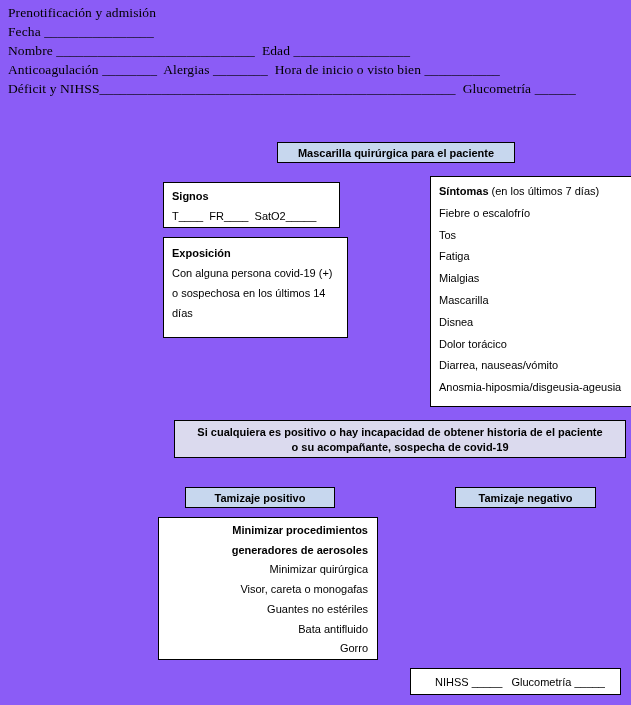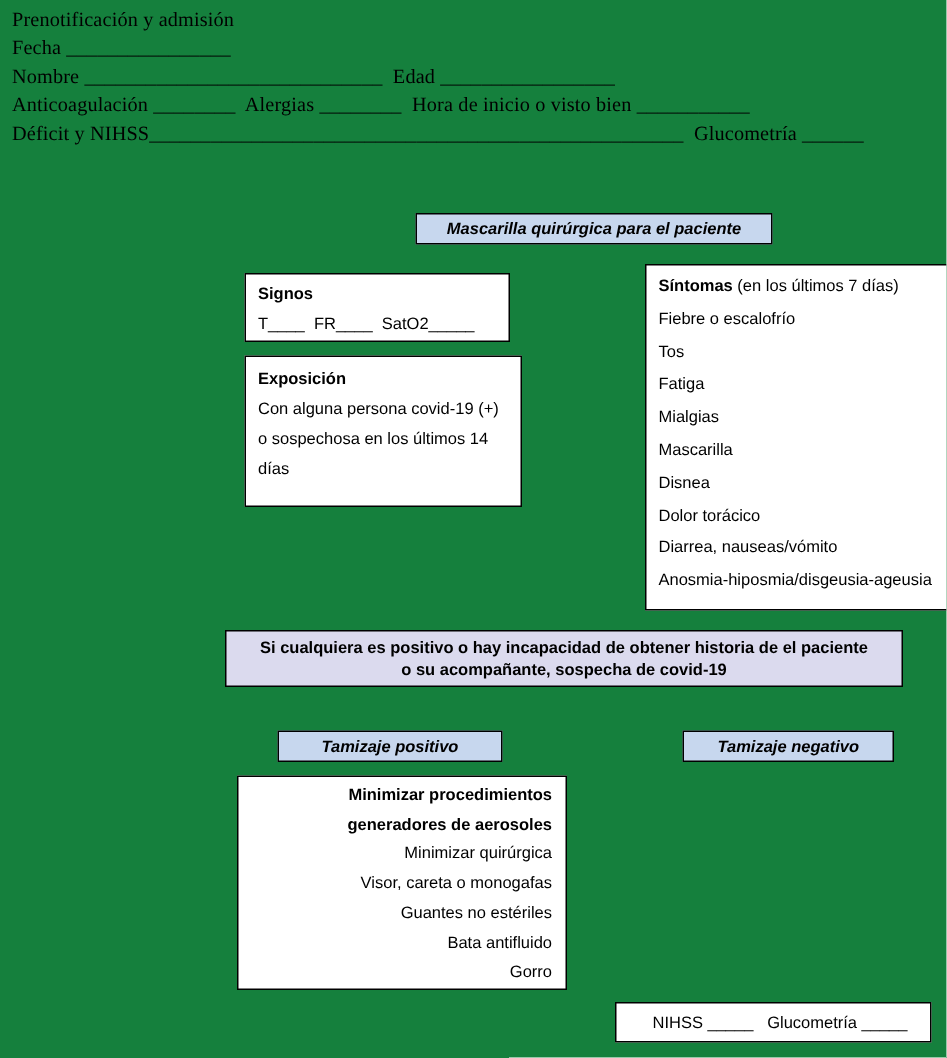--- a/index.html
+++ b/index.html
@@ -1,37 +1,37 @@
 <!DOCTYPE html>
 <html><head>
 <meta charset="utf-8">
 <style>
   html,body{margin:0;padding:0;background:#fff;}
-  .page{position:relative;width:631px;height:705px;background:#15803d;overflow:hidden;
+  .page{position:relative;width:631px;height:705px;background:#8b5cf6;overflow:hidden;
         font-family:"Liberation Serif", serif;color:#000;}
   .form-line{position:absolute;left:8px;font-size:13.5px;white-space:pre;letter-spacing:.1px;}
   .fl1{top:5px}.fl2{top:24px}.fl3{top:43px}.fl4{top:62px}.fl5{top:81px}
 
   .box{position:absolute;box-sizing:border-box;border:1px solid #000;background:#fff;
        font-family:"Liberation Sans", sans-serif;font-size:11px;color:#000;}
   .banner{display:flex;align-items:center;justify-content:center;font-weight:bold;
-          background:#c7d7ee;text-align:right;font-style:italic;}
+          background:#c7d7ee;text-align:right;}
   .bold{font-weight:bold;}
   .pre{white-space:pre;}
 
   .mask-banner{left:277px;top:142px;width:238px;height:21px;}
 
   .signos{left:163px;top:182px;width:177px;height:46px;padding:3px 8px;line-height:20px;}
 
   .sintomas{left:398px;top:176px;width:210px;height:231px;padding:4px 8px;margin-left:32px;}
   .sintomas .line{line-height:21.8px;white-space:nowrap;}
 
   .exposicion{left:163px;top:237px;width:185px;height:101px;padding:5px 8px;line-height:20px;}
 
-  .decision{left:150px;top:420px;width:452px;height:38px;background:#dbdaee;
+  .decision{left:174px;top:420px;width:452px;height:38px;background:#dbdaee;
             font-weight:bold;text-align:center;padding-top:4px;line-height:15px;}
 
   .tam-pos{left:185px;top:487px;width:150px;height:21px;}
   .tam-neg{left:455px;top:487px;width:141px;height:21px;}
 
   .minimizar{left:158px;top:517px;width:220px;height:143px;padding:3px 9px;text-align:right;}
   .minimizar .line{line-height:19.7px;white-space:nowrap;}
 
   .nihss{left:410px;top:668px;width:211px;height:27px;display:flex;align-items:center;
          padding-left:24px;}

